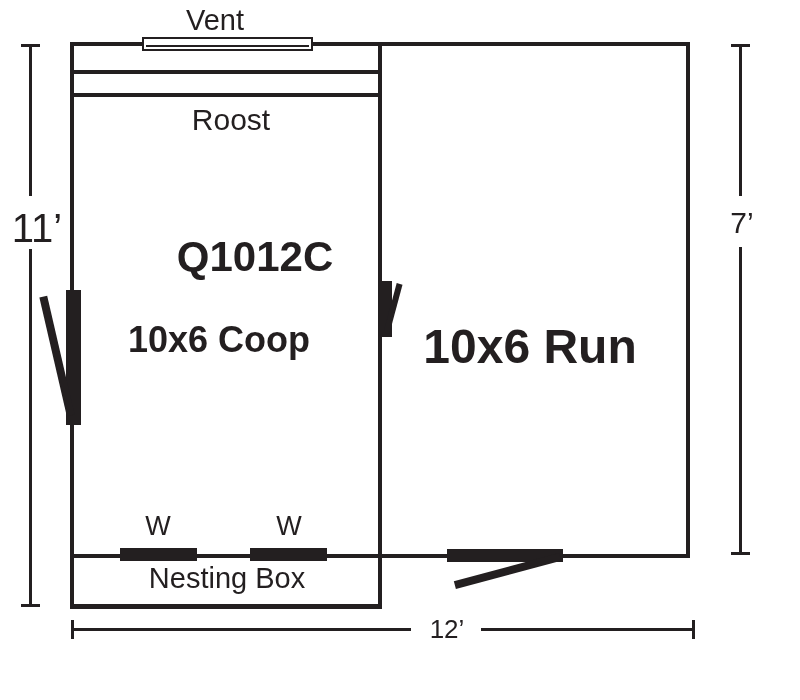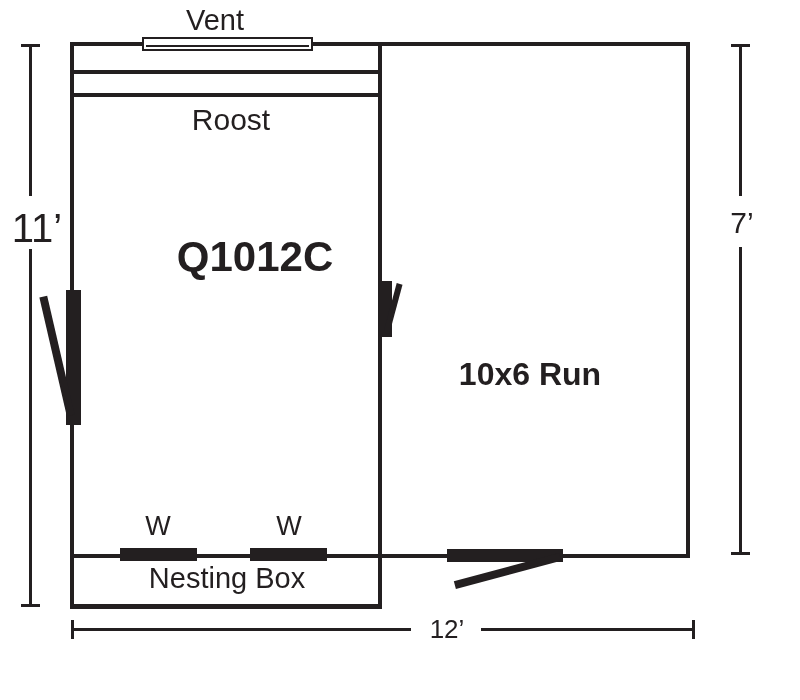--- a/index.html
+++ b/index.html
@@ -74,21 +74,21 @@
   .dim-bottom-cap-left  { left: 71px;  top: 620px; width: 3px;  height: 19px; }
   .dim-bottom-seg-1     { left: 71px;  top: 628px; width: 340px; height: 3px; }
   .dim-bottom-seg-2     { left: 481px; top: 628px; width: 214px; height: 3px; }
   .dim-bottom-cap-right { left: 692px; top: 620px; width: 3px;  height: 19px; }
 
   
   .vent-label    { left: 215px; top: 5px;   font-size: 29px; }
   .roost-label   { left: 231px; top: 103px; font-size: 30px; }
   .model-label   { left: 227px; top: 234px; font-size: 42px; margin-left: 28px; }
   .coop-label    { left: 219px; top: 320px; font-size: 36px; }
-  .run-label     { left: 530px; top: 321px; font-size: 32px; margin-top: 36px; }
+  .run-label     { left: 530px; top: 321px; font-size: 48px; }
   .w1-label      { left: 158px; top: 512px; font-size: 27px; }
   .w2-label      { left: 289px; top: 512px; font-size: 27px; }
   .nesting-label { left: 227px; top: 563px; font-size: 29px; text-align: center; }
   .dim-left-label   { left: 37px;  top: 206px; font-size: 40px; }
   .dim-right-label  { left: 742px; top: 206px; font-size: 30px; }
   .dim-bottom-label { left: 447px; top: 615px; font-size: 26px; }
 </style>
 </head>
 <body>
 
@@ -127,20 +127,21 @@
   <div class="ink dim-right-cap-bottom"></div>
 
   <div class="ink dim-bottom-cap-left"></div>
   <div class="ink dim-bottom-seg-1"></div>
   <div class="ink dim-bottom-seg-2"></div>
   <div class="ink dim-bottom-cap-right"></div>
 
   <div class="label vent-label">Vent</div>
   <div class="label roost-label">Roost</div>
   <div class="label model-label bold">Q1012C</div>
+  <div class="label coop-label bold">10x6 Coop</div>
   <div class="label run-label bold">10x6 Run</div>
   <div class="label w1-label">W</div>
   <div class="label w2-label">W</div>
   <div class="label nesting-label">Nesting Box</div>
   <div class="label dim-left-label">11’</div>
   <div class="label dim-right-label">7’</div>
   <div class="label dim-bottom-label">12’</div>
 
 </div>
 

